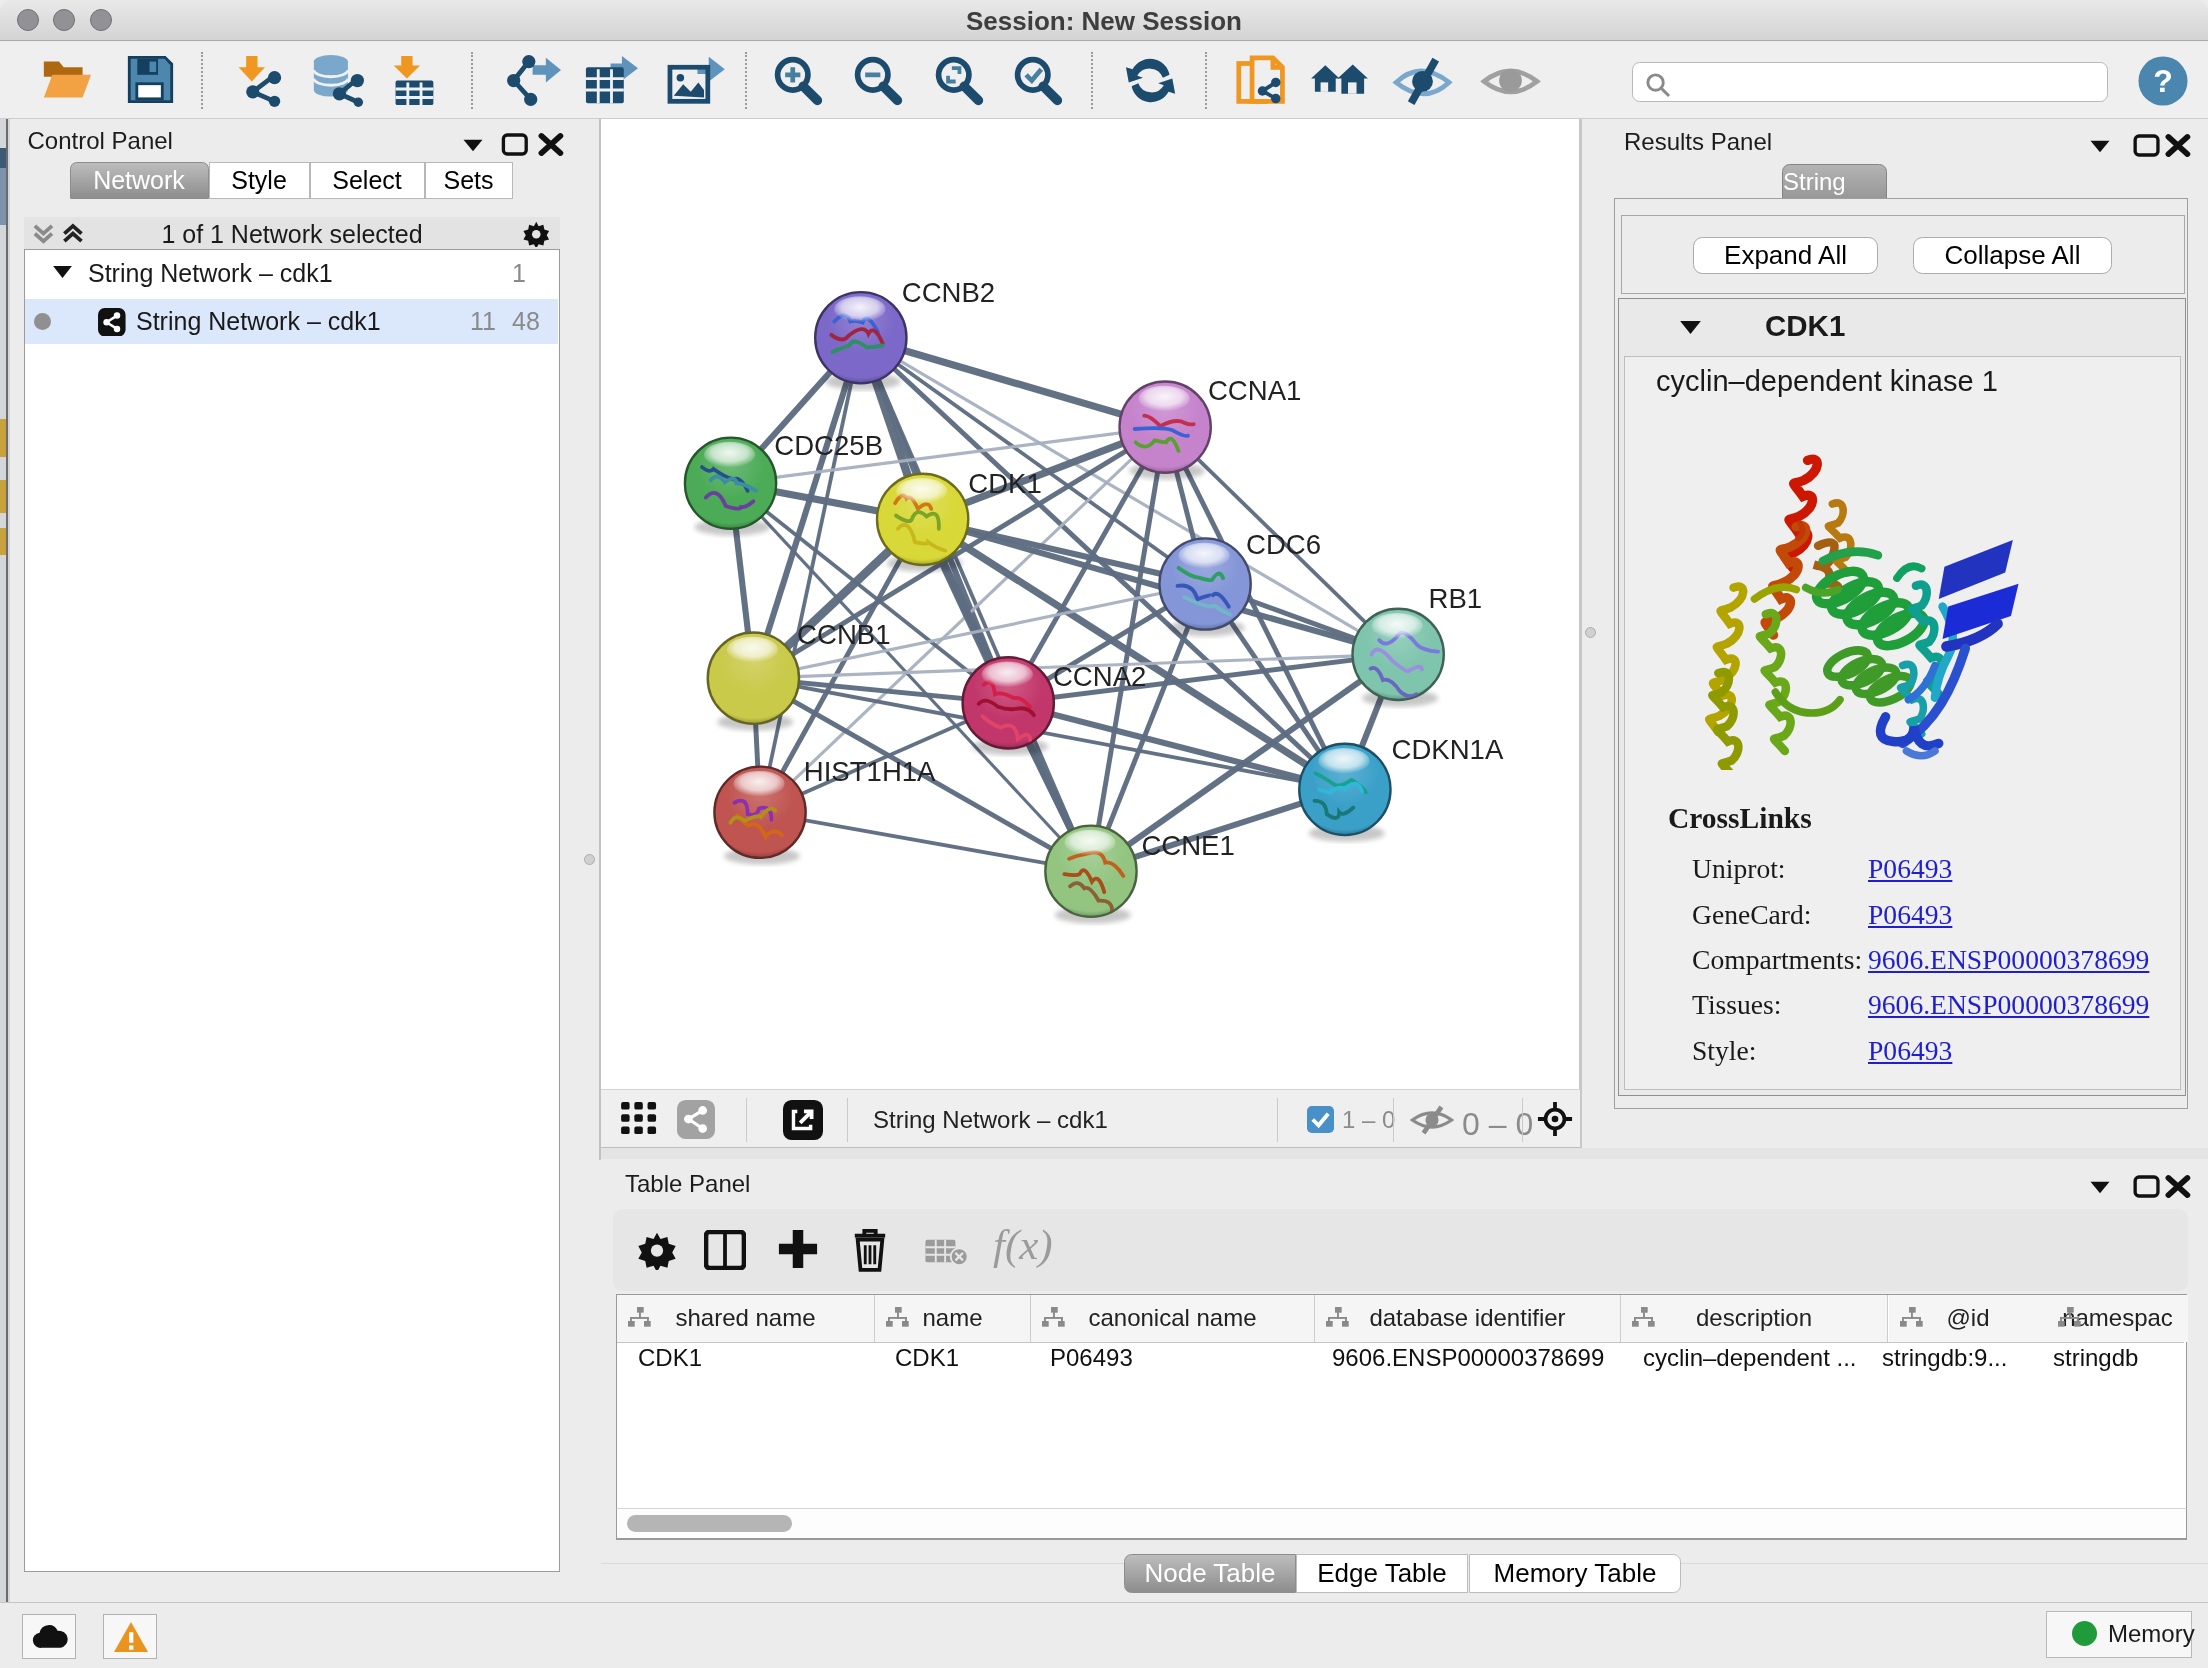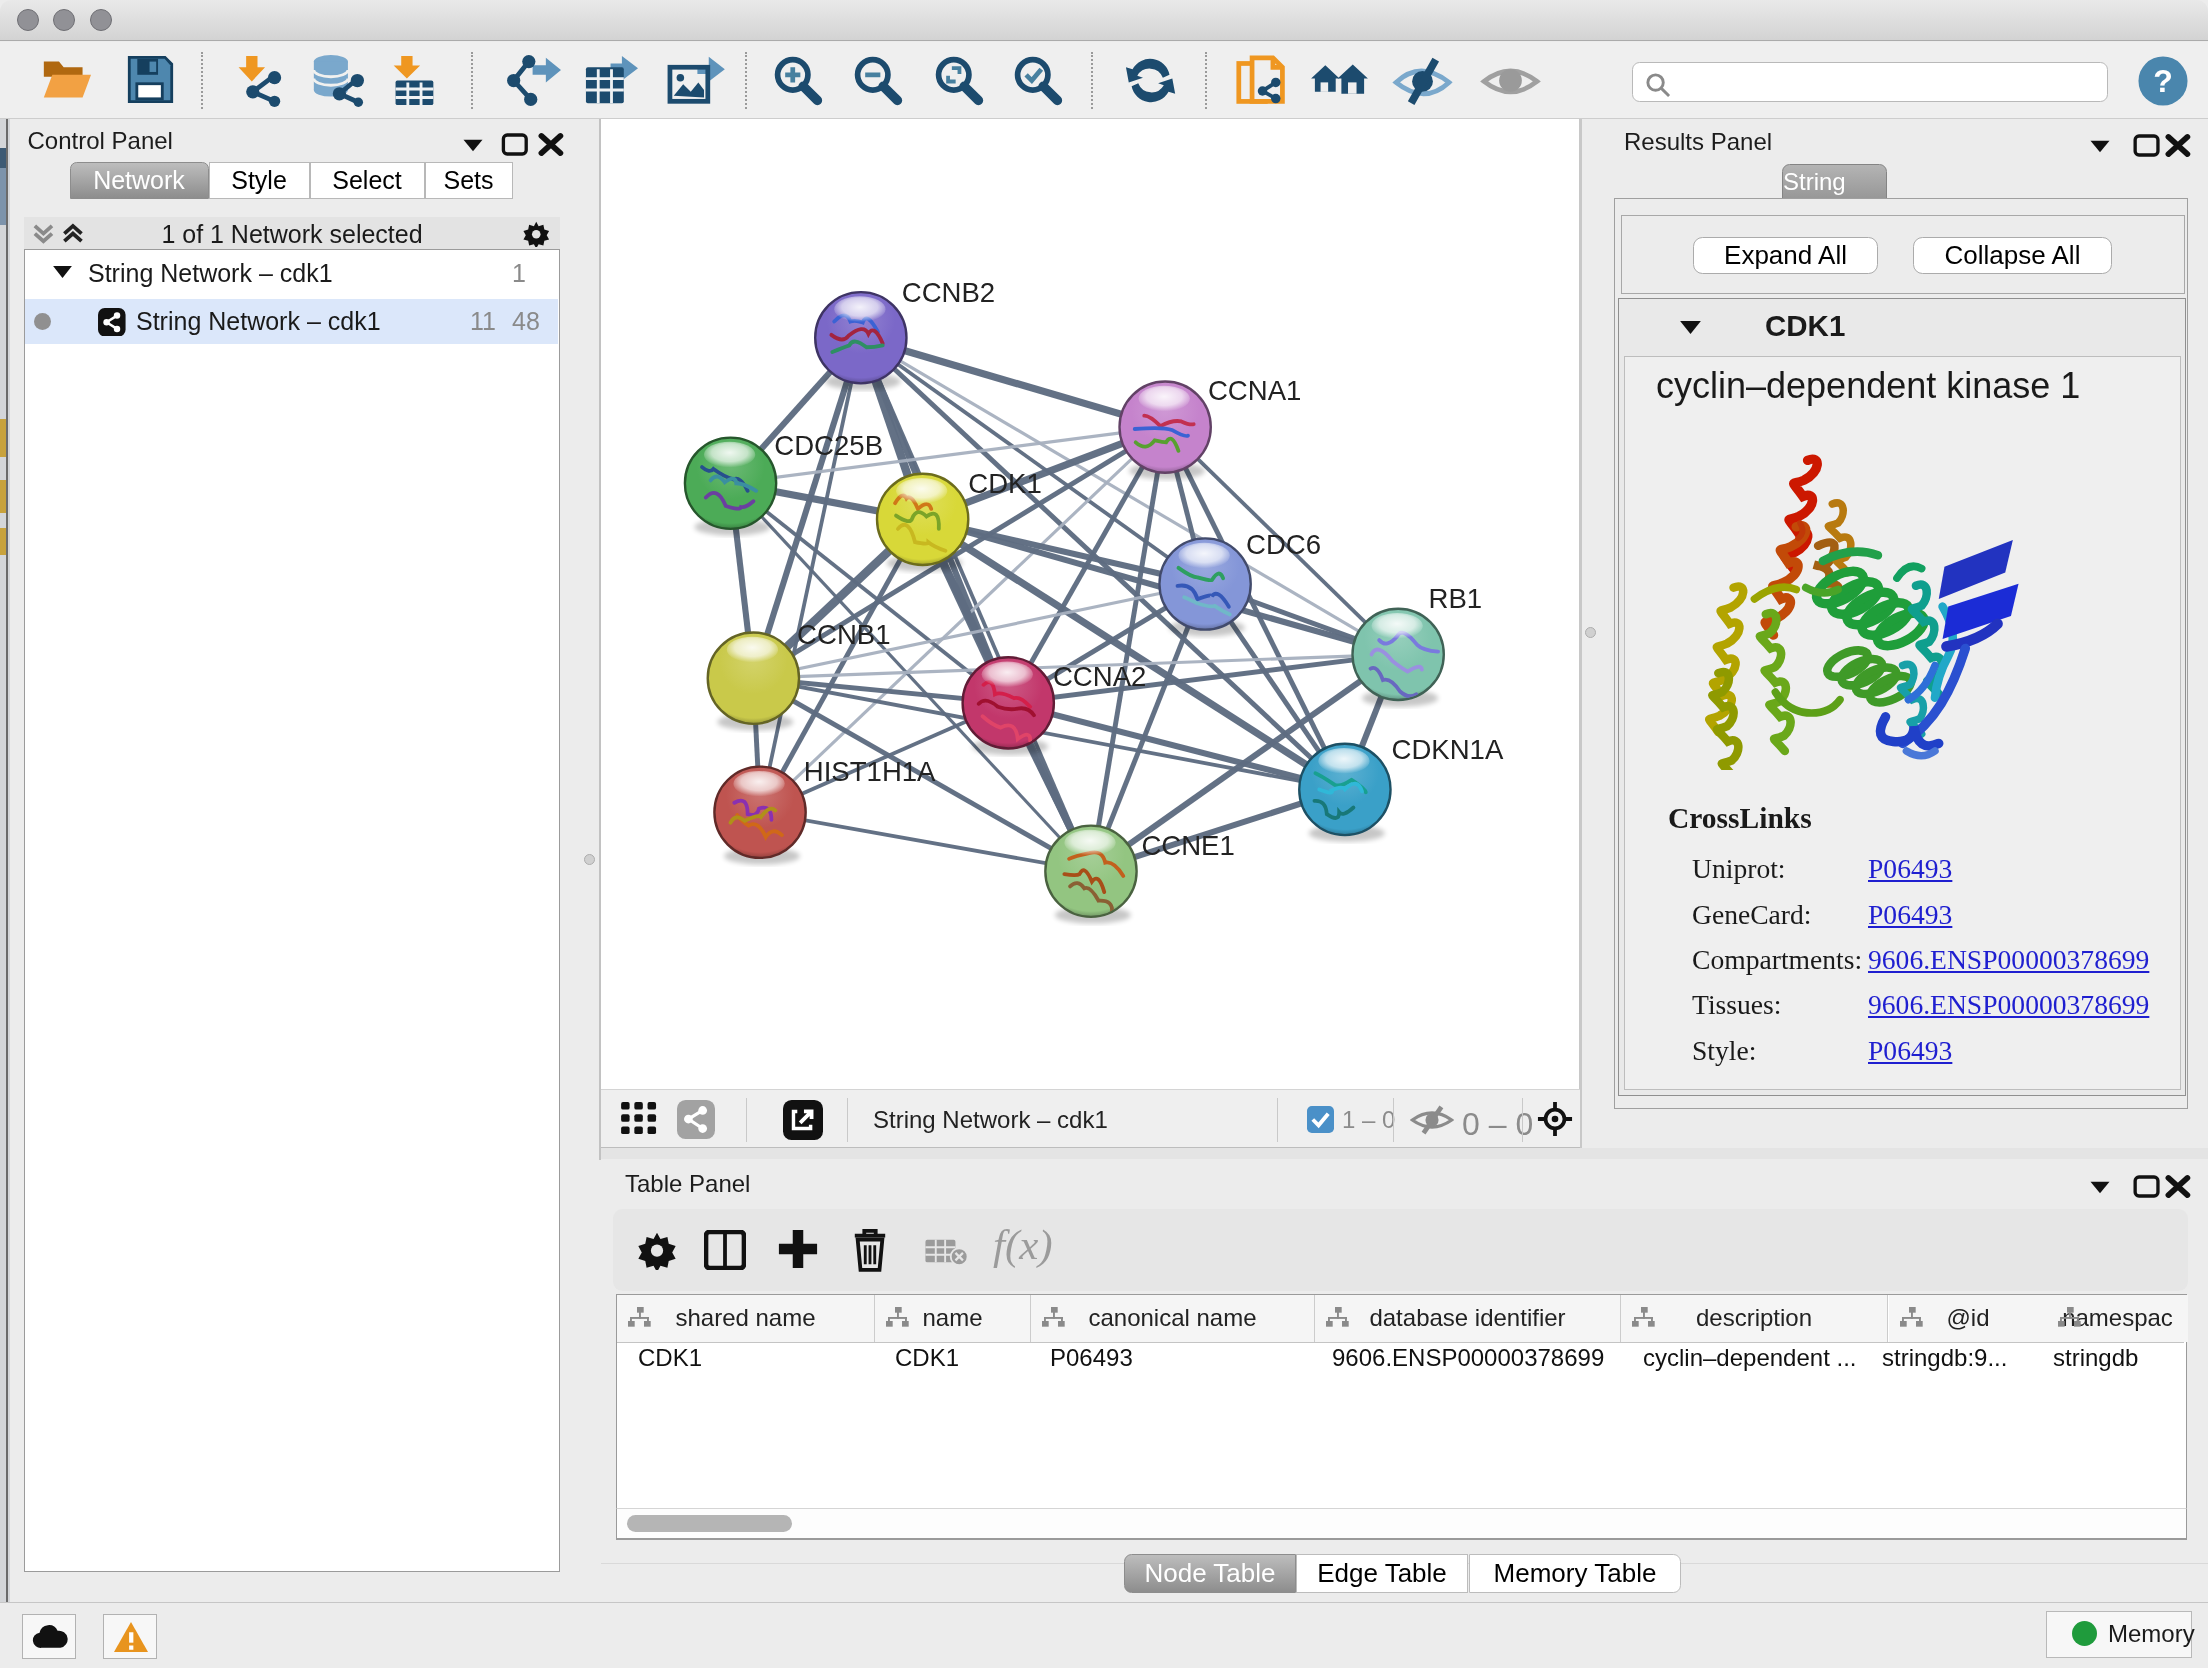--- a/index.html
+++ b/index.html
@@ -92,20 +92,21 @@
   border:1.9px solid #b2b2b2; }
 #memory { position:absolute; left:2046px; top:7.6px; width:146px; height:47px;
   background:#f7f7f7; border:1.9px solid #b9b9b9; font-size:24px; }
 </style>
 </head>
 <body>
 <div id="titlebar">
   <div class="tl" style="left:17px;"></div>
   <div class="tl" style="left:53px;"></div>
   <div class="tl" style="left:90px;"></div>
+  <div id="title">Session: New Session</div>
 </div>
 <div id="toolbar">
 
   <svg class="tbi" style="left:40px;" width="53" height="51" viewBox="0 0 56 54">
     <path d="M4 8 h16 l5 6 h20 v10 h-41 z" fill="#b06810"></path>
     <path d="M4 46 L13 22 h41 L45 46 z" fill="#f2a143"></path>
   </svg>
 
   <svg class="tbi" style="left:126px;" width="49" height="51" viewBox="0 0 52 54">
     <path d="M2 2 h40 l8 8 v42 h-48 z" fill="#153f5e"></path>
@@ -590,21 +591,21 @@
 <div class="wbtn" style="left:1693px;width:185px;">Expand All</div>
 <div class="wbtn" style="left:1913px;width:199px;">Collapse All</div>
 <div id="cdk1box"></div>
 <div id="cdk1hdr">
   <svg style="position:absolute;left:61px;top:21px;" width="23" height="17" viewBox="0 0 24 18">
       <path d="M1 2 h22 l-11 14 z" fill="#111"></path>
     </svg>
   <span style="position:absolute;left:147px;top:11.4px;font-size:29.5px;font-weight:bold;">CDK1</span>
 </div>
 <div id="cdkcontent">
-  <div style="position:absolute;left:31px;top:7.6px;font-size:36px;">cyclin–dependent kinase 1</div>
+  <div style="position:absolute;left:31px;top:7.6px;font-size:29px;">cyclin–dependent kinase 1</div>
 
   <svg style="position:absolute;left:38px;top:90px;" width="371" height="323" viewBox="0 0 390 340">
     <g fill="none" stroke-linecap="round">
 <path d="M152 14 c 14 -6, 14 12, -4 21 c -14 6, -14 -2, -1 17 c 14 -6, 14 12, -4 21 c -14 6, -14 -2, -1 17 c 14 -6, 14 12, -4 21 c -14 6, -14 -2, -1 17" stroke="#cc1800" stroke-width="10"></path>
 <path d="M140 84 c 14 -6, 14 12, -6 21 c -14 6, -14 -2, -2 17 c 14 -6, 14 12, -6 21 c -14 6, -14 -2, -2 17 c 14 -6, 14 12, -6 21 c -14 6, -14 -2, -2 17" stroke="#c24a08" stroke-width="10"></path>
 <path d="M163 104 q22 -10 16 8 t-20 12 q24 4 12 20 q20 -2 12 16" stroke="#a35f12" stroke-width="9"></path>
 <path d="M178 60 c 14 -6, 14 12, 6 20 c -14 6, -14 -2, 2 16 c 14 -6, 14 12, 6 20 c -14 6, -14 -2, 2 16" stroke="#b87a10" stroke-width="8"></path>
 <path d="M74 148 c 14 -6, 14 12, -3 21 c -14 6, -14 -2, -1 17 c 14 -6, 14 12, -3 21 c -14 6, -14 -2, -1 17 c 14 -6, 14 12, -3 21 c -14 6, -14 -2, -1 17 c 14 -6, 14 12, -3 21 c -14 6, -14 -2, -1 17" stroke="#b3a400" stroke-width="9"></path>
 <path d="M58 238 c 14 -6, 14 12, 4 20 c -14 6, -14 -2, 1 16 c 14 -6, 14 12, 4 20 c -14 6, -14 -2, 1 16 c 14 -6, 14 12, 4 20 c -14 6, -14 -2, 1 16" stroke="#8f9a00" stroke-width="9"></path>
 <path d="M108 176 c 14 -6, 14 12, 4 20 c -14 6, -14 -2, 1 16 c 14 -6, 14 12, 4 20 c -14 6, -14 -2, 1 16 c 14 -6, 14 12, 4 20 c -14 6, -14 -2, 1 16 c 14 -6, 14 12, 4 20 c -14 6, -14 -2, 1 16" stroke="#6aa81a" stroke-width="9"></path>

